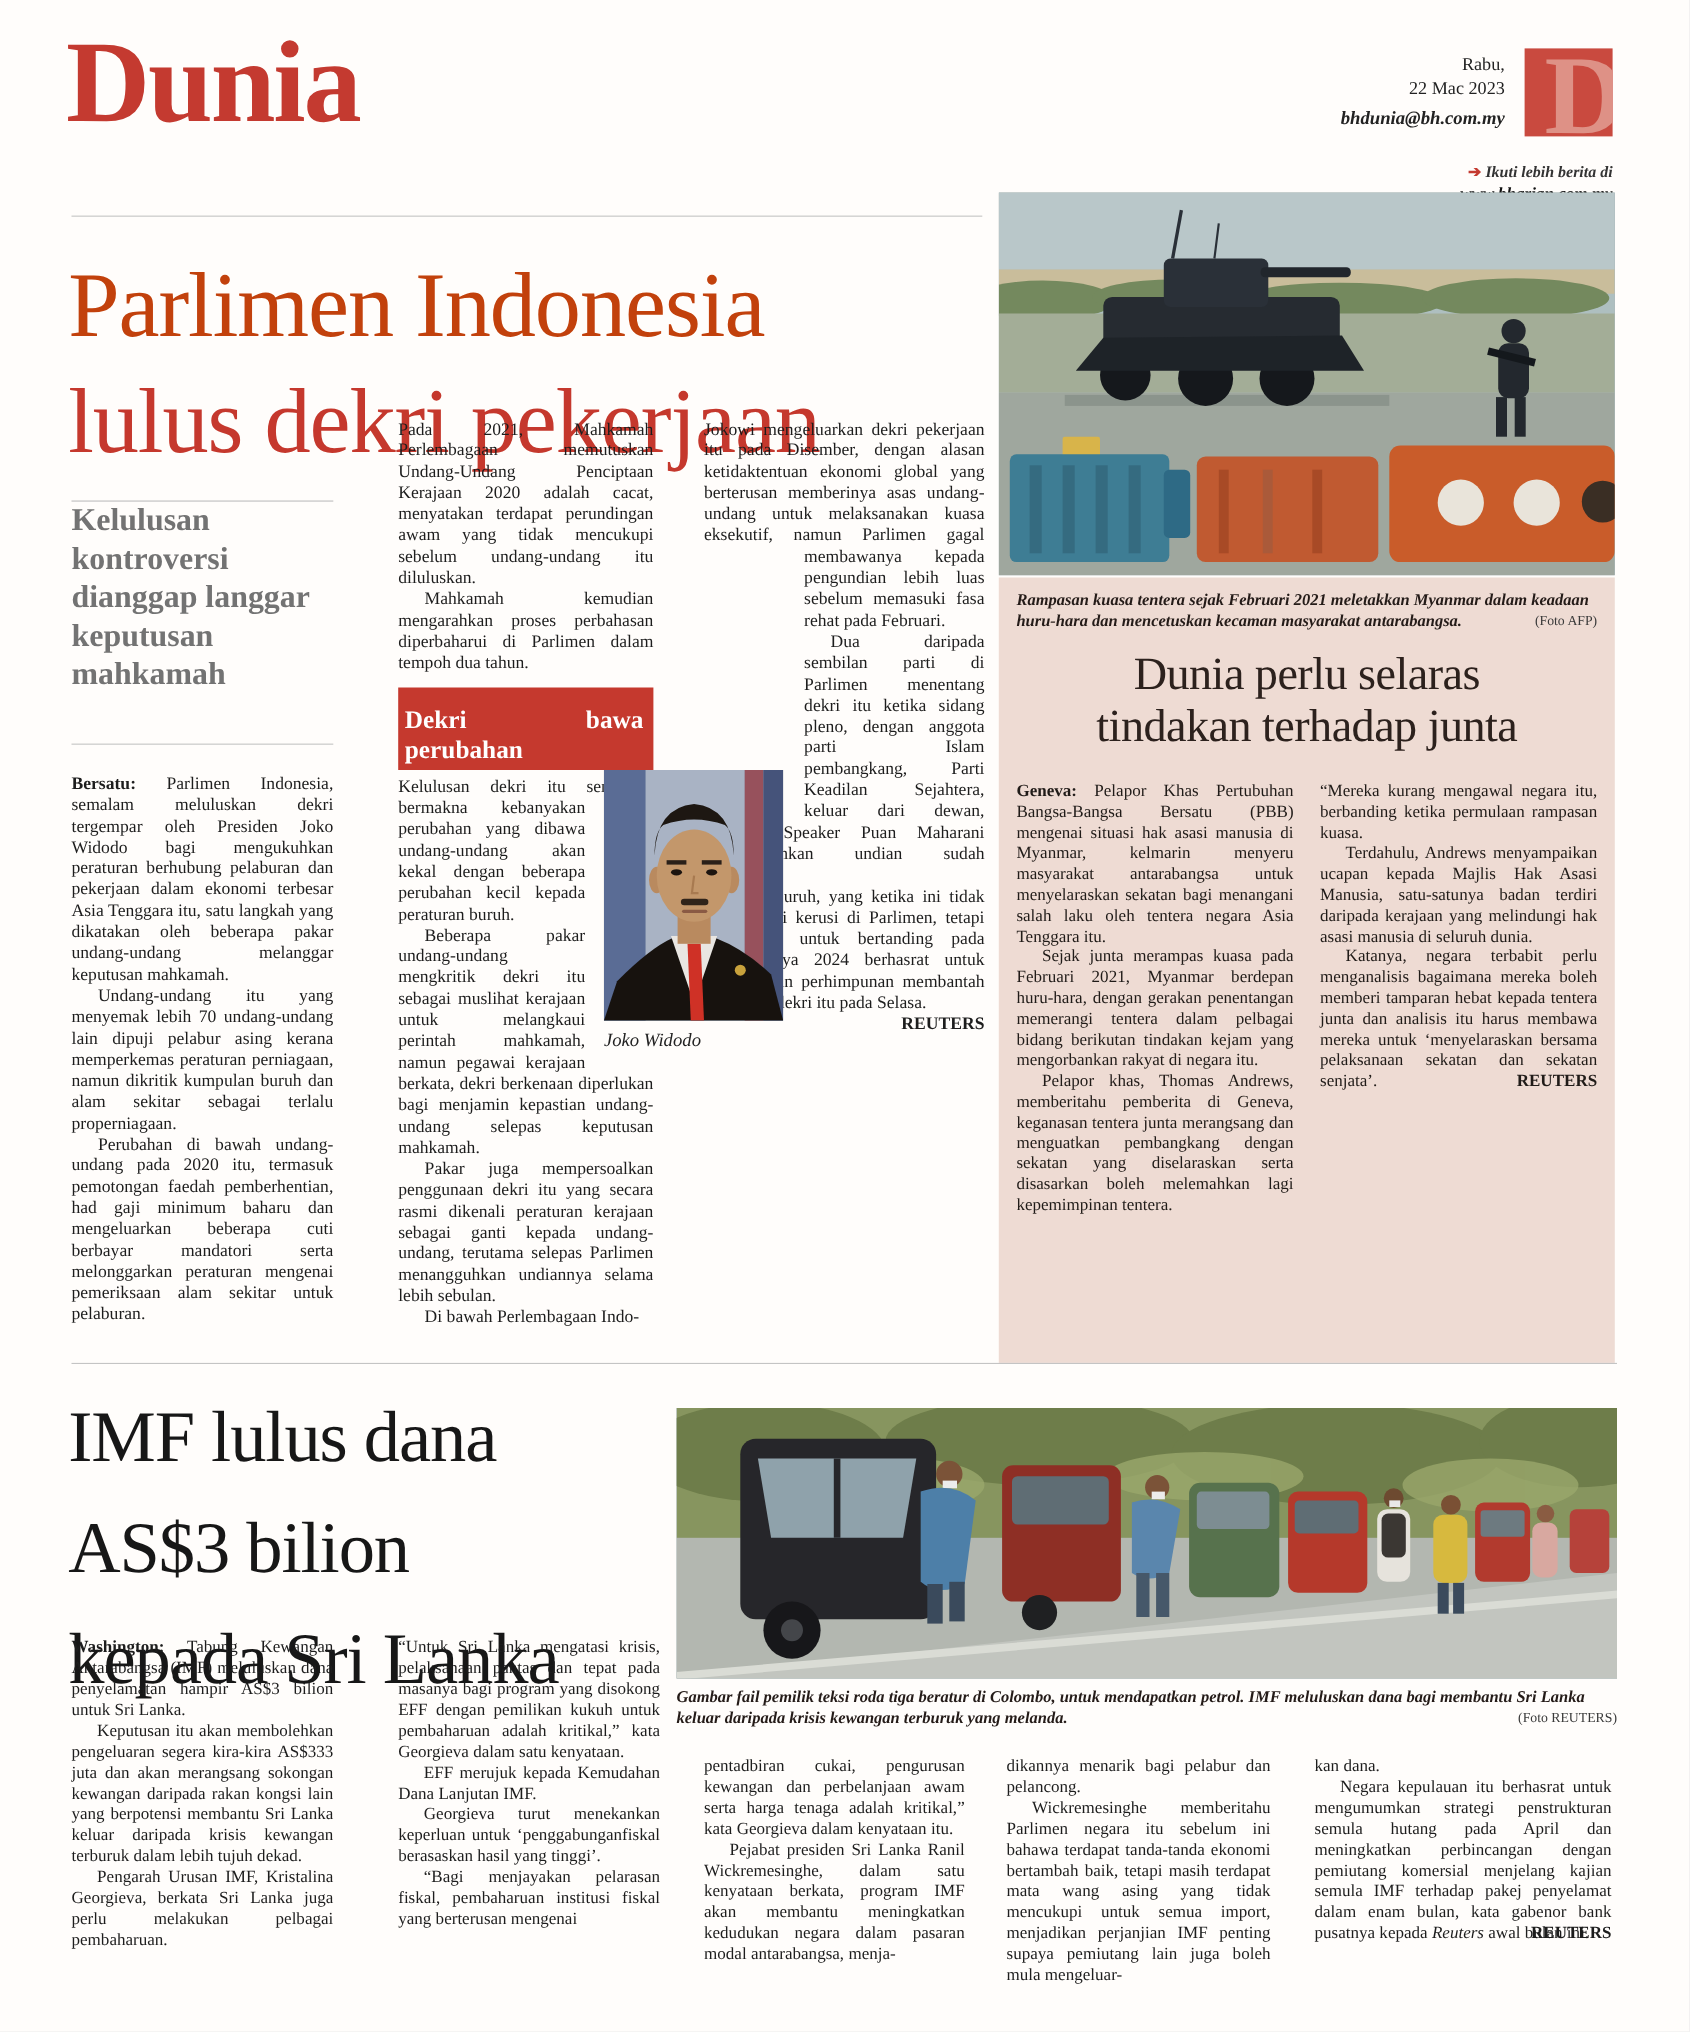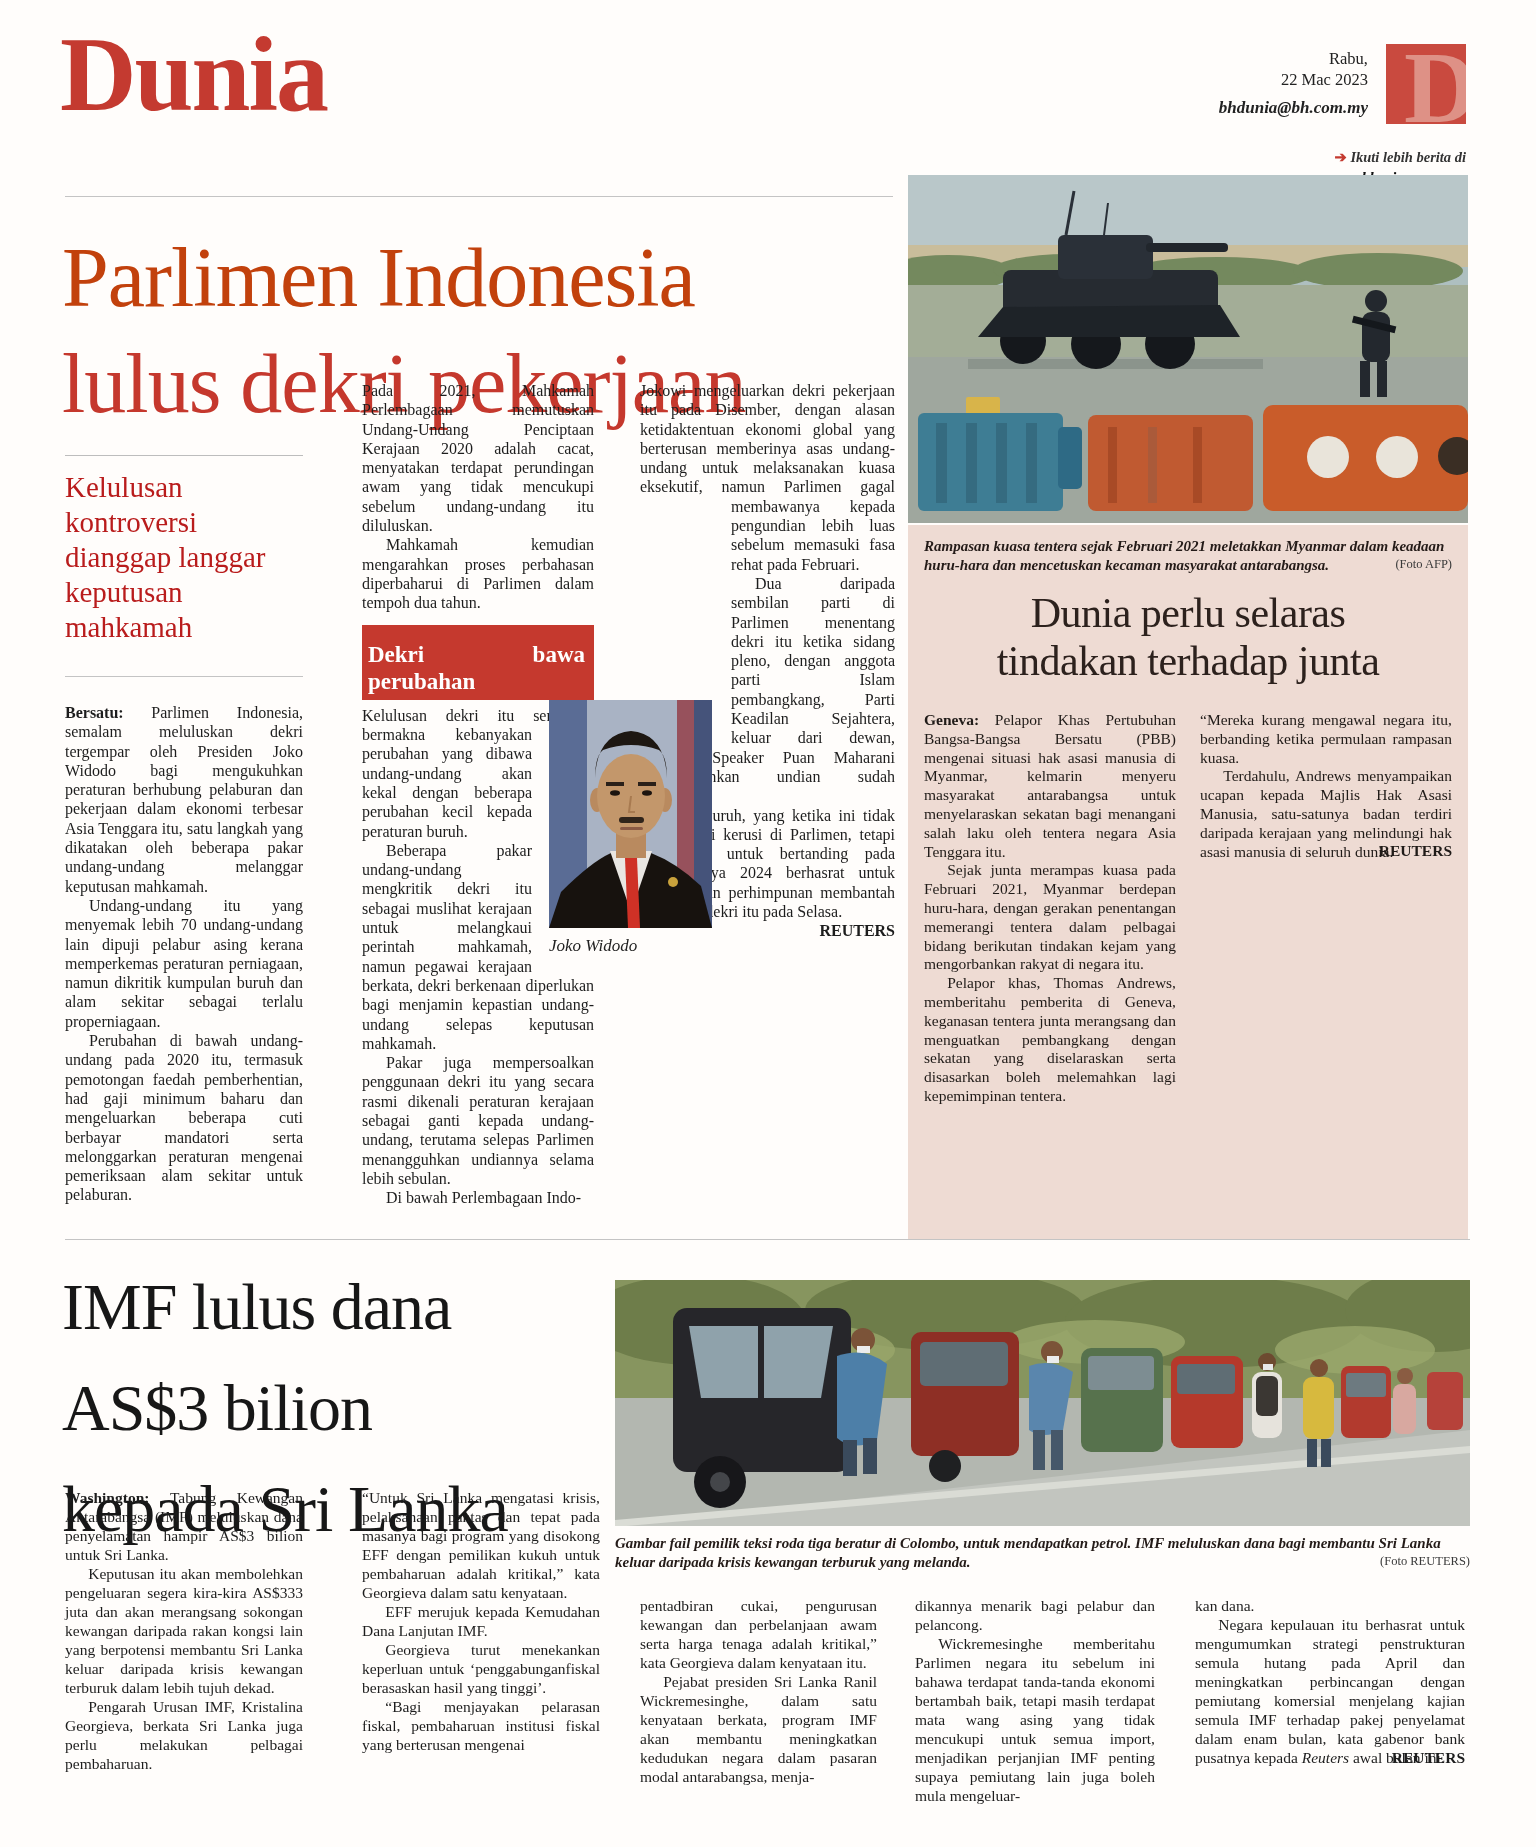--- a/index.html
+++ b/index.html
@@ -17,22 +17,22 @@
   .follow .l1{font-size:14.5px;font-weight:bold;color:#333;}
   .follow .l2{font-size:15.5px;font-weight:bold;color:#111;}
   .follow .arrow{color:#c43a30;font-style:normal;font-weight:bold;}
 
   .hairline{background:#c4c4c4;height:1px;}
 
   
   .headline1{left:62px;top:204px;width:840px;font-size:84px;line-height:106px;letter-spacing:-1px;}
   .headline1 .hl-black{color:#c2410c;display:block;margin-top:21px;}
   .headline1 .hl-red{color:#c5382d;display:block;}
-  .subhead{left:65px;top:455px;width:238px;border-top:1px solid #bdbdbd;padding-top:14px;
-           font-size:29px;line-height:35px;color:#b91c1c;}
+  .subhead{left:65px;top:455px;width:238px;border-top:1px solid #bdbdbd;
+           font-size:29px;line-height:35px;color:#737373;font-weight:bold;}
   .col{position:absolute;text-align:justify;}
   .a1{font-size:16px;line-height:19.3px;}
   .para{margin:0;}
   .para + .para{text-indent:1.5em;}
   .para b{font-weight:bold;}
   .agency{text-align:right;font-weight:bold;text-indent:0 !important;}
   .agency-inline{margin-top:-19px;}
   .red-label{margin:12px 0 6px;}
   .red-label span{display:inline-block;background:#c5392e;color:#fff;font-weight:bold;
                   font-size:23px;padding:16px 9px 4px 6px;line-height:1.2;}
@@ -208,20 +208,21 @@
     </div>
     <div class="pink-cols">
       <div class="pink-col">
           <p class="para"><b>Geneva: </b>Pelapor Khas Pertubuhan Bangsa-Bangsa Bersatu (PBB) mengenai situasi hak asasi manusia di Myanmar, kelmarin menyeru masyarakat antarabangsa untuk menyelaraskan sekatan bagi menangani salah laku oleh tentera negara Asia Tenggara itu.</p>
           <p class="para">Sejak junta merampas kuasa pada Februari 2021, Myanmar berdepan huru-hara, dengan gerakan penentangan memerangi tentera dalam pelbagai bidang berikutan tindakan kejam yang mengorbankan rakyat di negara itu.</p>
           <p class="para">Pelapor khas, Thomas Andrews, memberitahu pemberita di Geneva, keganasan tentera junta merangsang dan menguatkan pembangkang dengan sekatan yang diselaraskan serta disasarkan boleh melemahkan lagi kepemimpinan tentera.</p>
         </div>
       <div class="pink-col">
           <p class="para">“Mereka kurang mengawal negara itu, berbanding ketika permulaan rampasan kuasa.</p>
           <p class="para">Terdahulu, Andrews menyampaikan ucapan kepada Majlis Hak Asasi Manusia, satu-satunya badan terdiri daripada kerajaan yang melindungi hak asasi manusia di seluruh dunia.</p>
+          <p class="para">Katanya, negara terbabit perlu menganalisis bagaimana mereka boleh memberi tamparan hebat kepada tentera junta dan analisis itu harus membawa mereka untuk ‘menyelaraskan bersama pelaksanaan sekatan dan sekatan senjata’.</p>
           <p class="para agency agency-inline">REUTERS</p>
         </div>
     </div>
   </div>
 
   <div class="abs hairline" style="left:65px;top:1239px;width:1405px;"></div>
 
   <div class="abs headline3">
     <div>IMF lulus dana</div>
     <div>AS$3 bilion</div>

